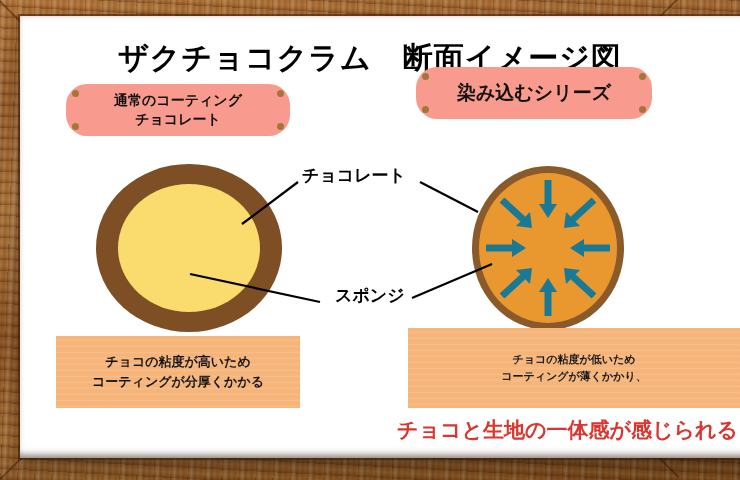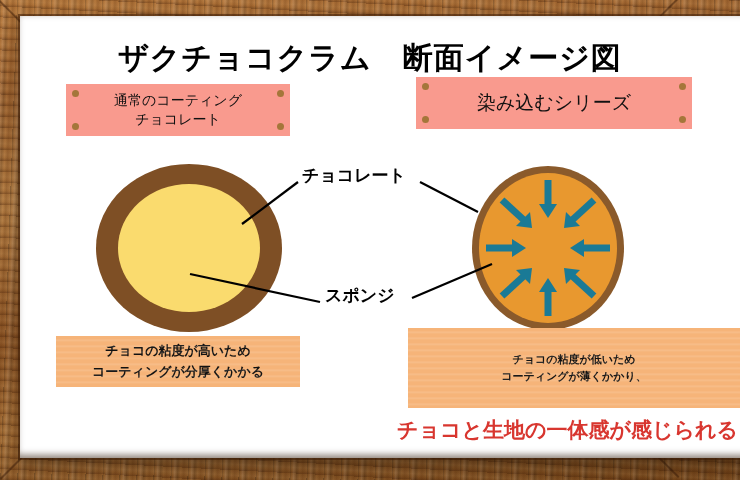--- a/index.html
+++ b/index.html
@@ -73,45 +73,46 @@
     letter-spacing: 1px;
     color: #000000;
     white-space: pre;
   }
 
   
   .pink-label {
     position: absolute;
     background: #f99a8e;
     color: #111111;
-    font-weight: normal;
+    font-weight: bold;
     text-align: center;
     line-height: 1.35;
     box-sizing: border-box;
     display: flex;
     align-items: center;
     justify-content: center;
+    border-radius: 21px;
   }
   .pink-label .dot {
     position: absolute;
     width: 7px;
     height: 7px;
     border-radius: 50%;
     background: #a5763a;
   }
   .dot.d-tl { left: 6px;  top: 6px; }
   .dot.d-tr { right: 6px; top: 6px; }
   .dot.d-bl { left: 6px;  bottom: 6px; }
   .dot.d-br { right: 6px; bottom: 6px; }
 
   #pink-left {
     left: 46px;  top: 68px;  width: 224px; height: 52px; font-size: 14px;
   }
   #pink-right {
-    left: 396px; top: 61px;  width: 276px; height: 52px; font-size: 19px;
+    left: 396px; top: 51px;  width: 236px; height: 52px; font-size: 19px;
   }
 
   
   .coat {
     position: absolute;
     border-radius: 50%;
     box-sizing: border-box;
   }
   
   #circle-left {
@@ -148,21 +149,21 @@
     pointer-events: none;
   }
   .callout {
     position: absolute;
     font-size: 17px;
     font-weight: bold;
     color: #000000;
     white-space: nowrap;
   }
   #callout-chocolate { left: 282px; top: 148px; }
-  #callout-sponge    { left: 305px; top: 268px; }
+  #callout-sponge    { left: 315px; top: 268px; }
 
   
   .torn {
     position: absolute;
     background: #f6b479;
     color: #111111;
     font-weight: bold;
     text-align: center;
     line-height: 1.55;
     display: flex;
@@ -196,21 +197,21 @@
   .torn::after {
     right: -7px;
     -webkit-mask-image: repeating-linear-gradient(to bottom,
       rgba(0,0,0,0.2) 0px, rgba(0,0,0,0.9) 3px, rgba(0,0,0,0.12) 5px,
       rgba(0,0,0,0.8) 7px, rgba(0,0,0,0.25) 9px, rgba(0,0,0,1) 11px);
     mask-image: repeating-linear-gradient(to bottom,
       rgba(0,0,0,0.2) 0px, rgba(0,0,0,0.9) 3px, rgba(0,0,0,0.12) 5px,
       rgba(0,0,0,0.8) 7px, rgba(0,0,0,0.25) 9px, rgba(0,0,0,1) 11px);
   }
   #torn-left {
-    left: 36px;  top: 320px;  width: 244px; height: 51px; font-size: 13px;
+    left: 36px;  top: 320px;  width: 244px; height: 72px; font-size: 13px;
   }
   #torn-right {
     left: 378px; top: 312px;  width: 332px; height: 80px; font-size: 11px; margin-left: 10px;
   }
 
   
   #tagline {
     position: absolute;
     right: 18px;
     top: 400px;

